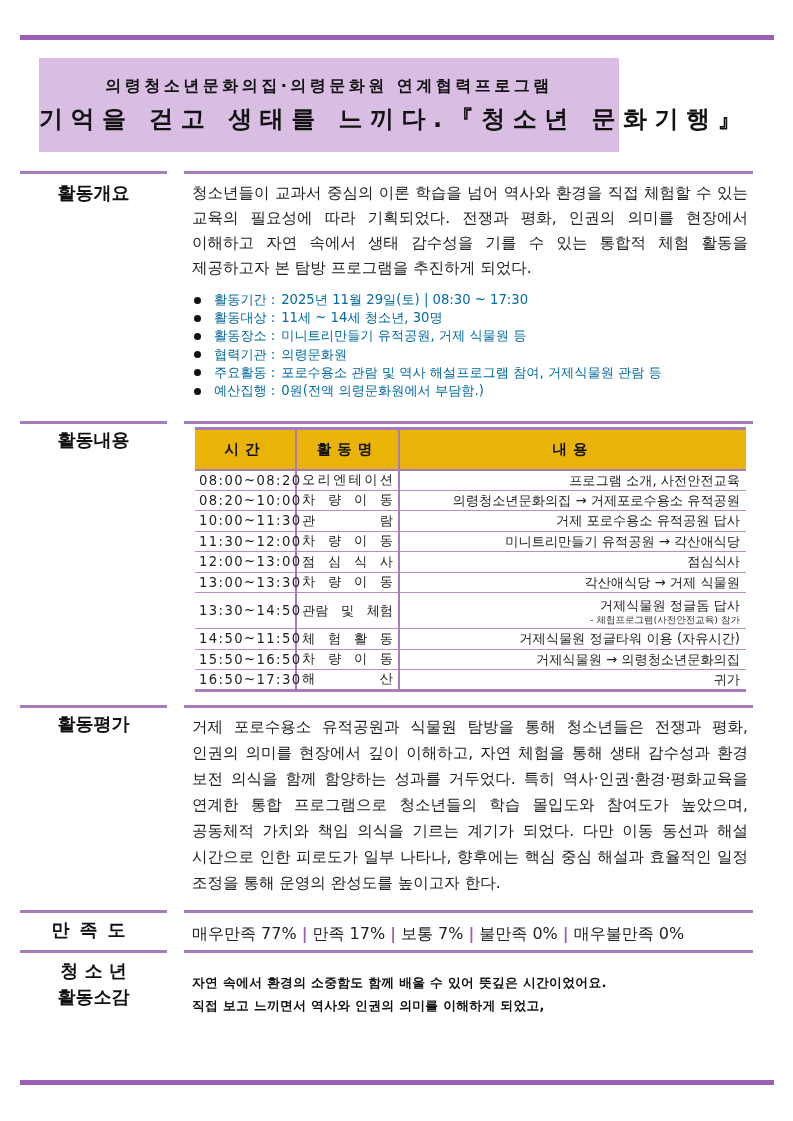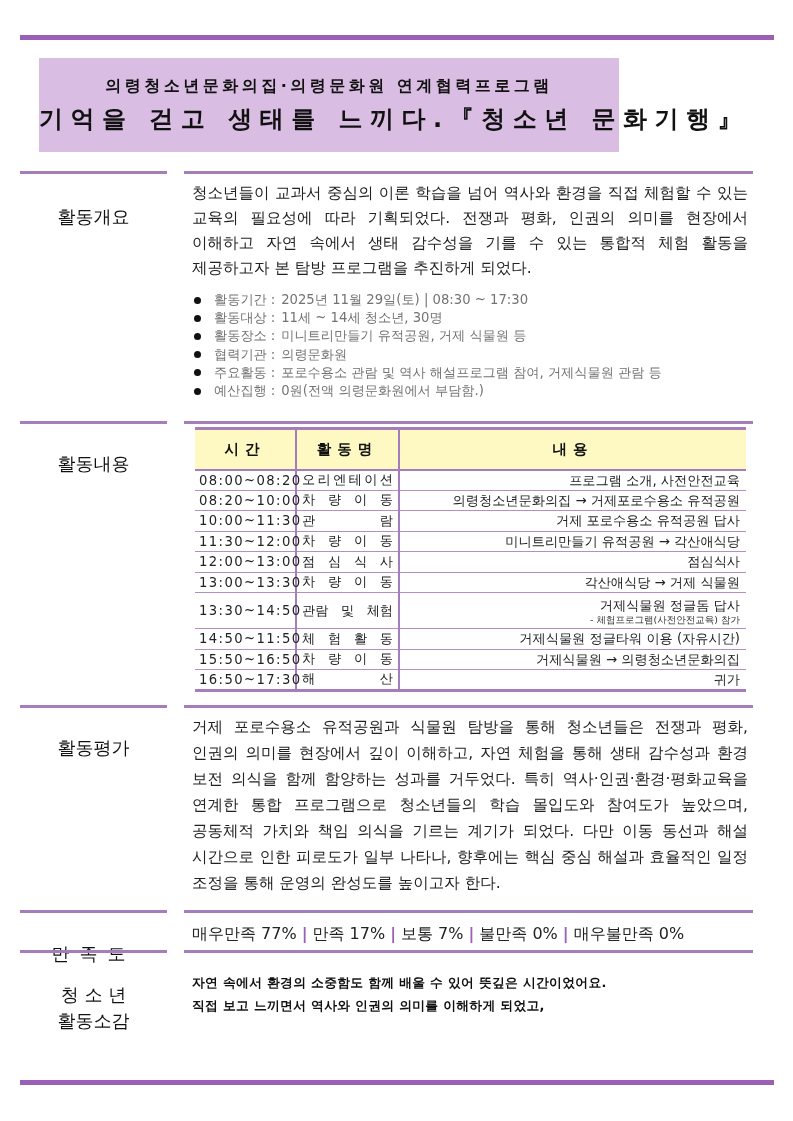--- a/index.html
+++ b/index.html
@@ -38,56 +38,56 @@
     }
     .rule-left {
       position: absolute; left: 20px; width: 147px; height: 3px; background: #a57dbb;
     }
     .rule-right {
       position: absolute; left: 184px; width: 569px; height: 3px; background: #a57dbb;
     }
     .sec-label {
       position: absolute; left: 20px; width: 147px;
       text-align: center;
-      font-size: 18px; font-weight: normal; color: #111; margin-top: 24px;
+      font-size: 18px; font-weight: bold; color: #111;
     }
     .sec-label.spaced { letter-spacing: 10px; }
 
     .para {
       position: absolute; left: 192px; width: 556px;
       font-size: 15.5px; line-height: 25px; color: #222;
       text-align: justify; text-align-last: left;
       word-break: keep-all;
     }
 
     .bullets {
       position: absolute; left: 192px; top: 291px; width: 560px;
       list-style: none;
-      font-size: 13.2px; line-height: 18.2px; color: #737373;
+      font-size: 13.2px; line-height: 18.2px; color: #0369a1;
     }
     .bullets li { display: flex; align-items: center; }
     .bullets .dot {
       display: inline-block; width: 7px; height: 7px; border-radius: 50%;
       background: #111; margin-right: 13px; margin-left: 2px;
     }
     .bullets .k { margin-right: 4px; }
     .bullets .sep { margin-right: 6px; }
 
     
     .sched {
       position: absolute; left: 195px; top: 427px; width: 551px;
       border-collapse: collapse;
       font-size: 13.2px; color: #222;
       table-layout: fixed;
     }
     .sched col.c1 { width: 101px; }
     .sched col.c2 { width: 103px; }
     .sched col.c3 { width: 347px; }
     .sched th {
-      background: #fef9c3; height: 41px;
+      background: #eab308; height: 41px;
       font-size: 14.5px; font-weight: bold; color: #111;
       border-top: 3px solid #a57dbb;
       border-bottom: 2px solid #a57dbb;
       letter-spacing: 6px;
     }
     .sched th + th { border-left: 2px solid #a57dbb; }
     .sched td {
       height: 20.5px; padding: 0 6px;
       border-bottom: 1.5px solid #b48fc6;
       white-space: nowrap;

